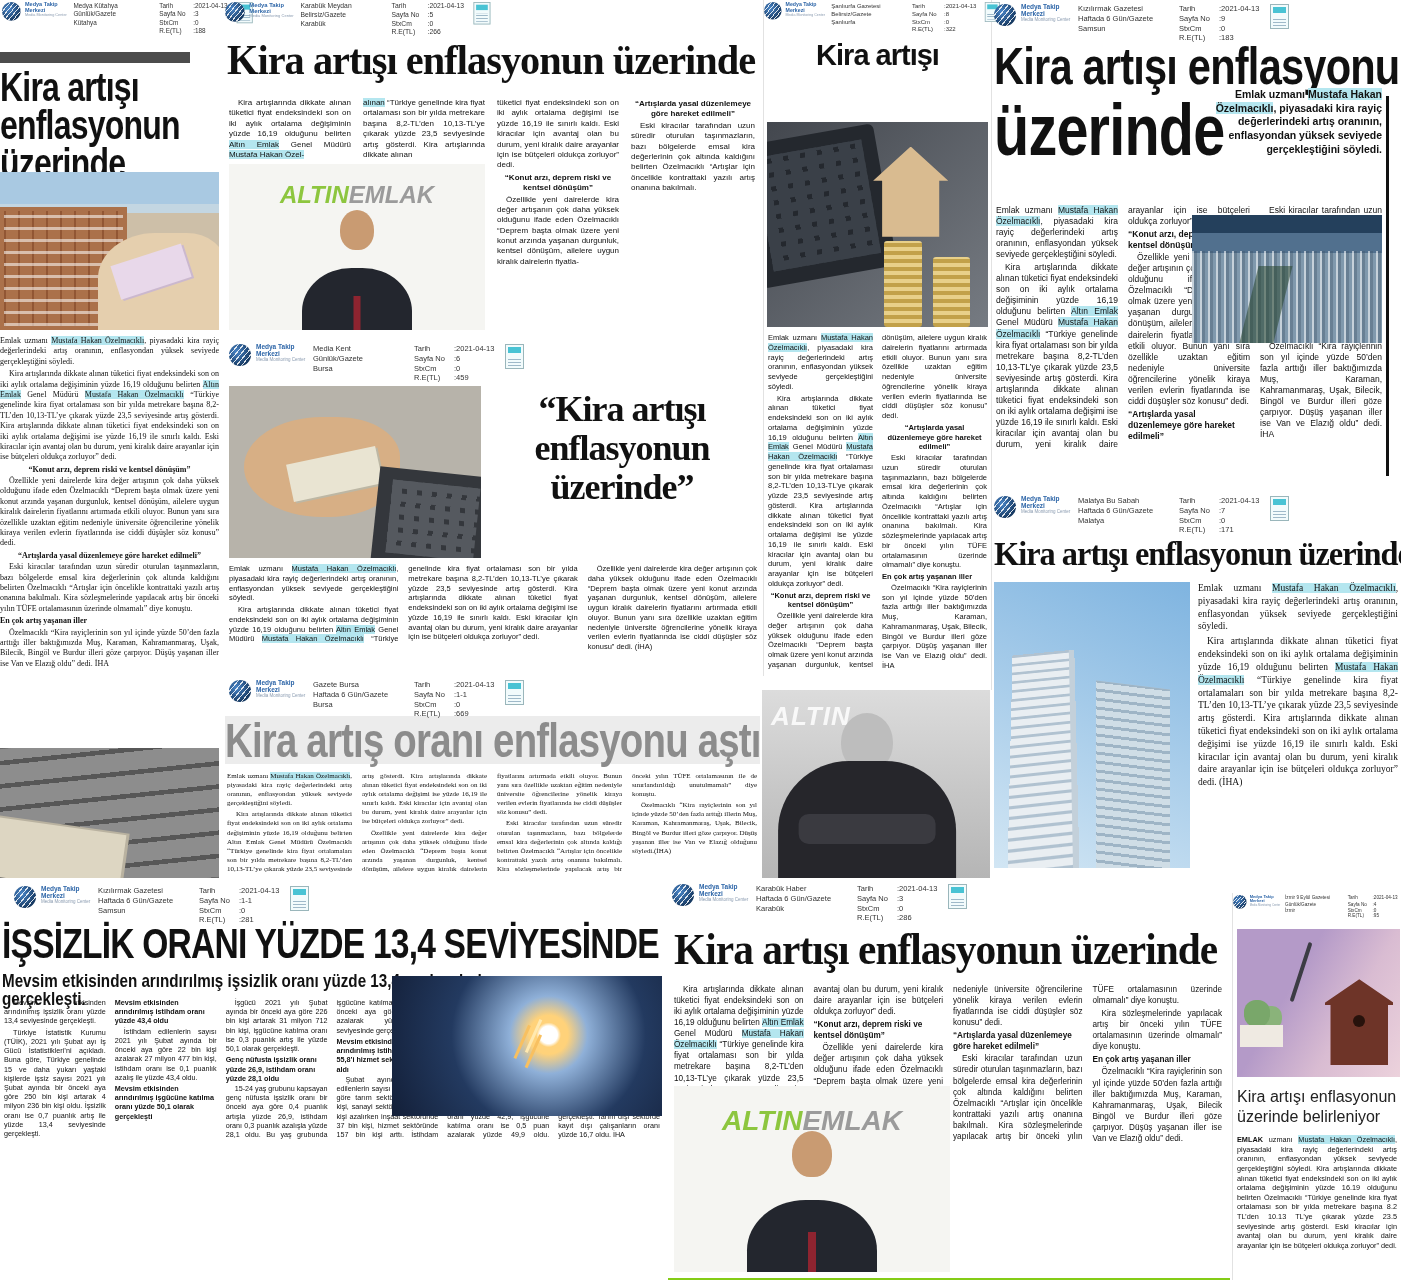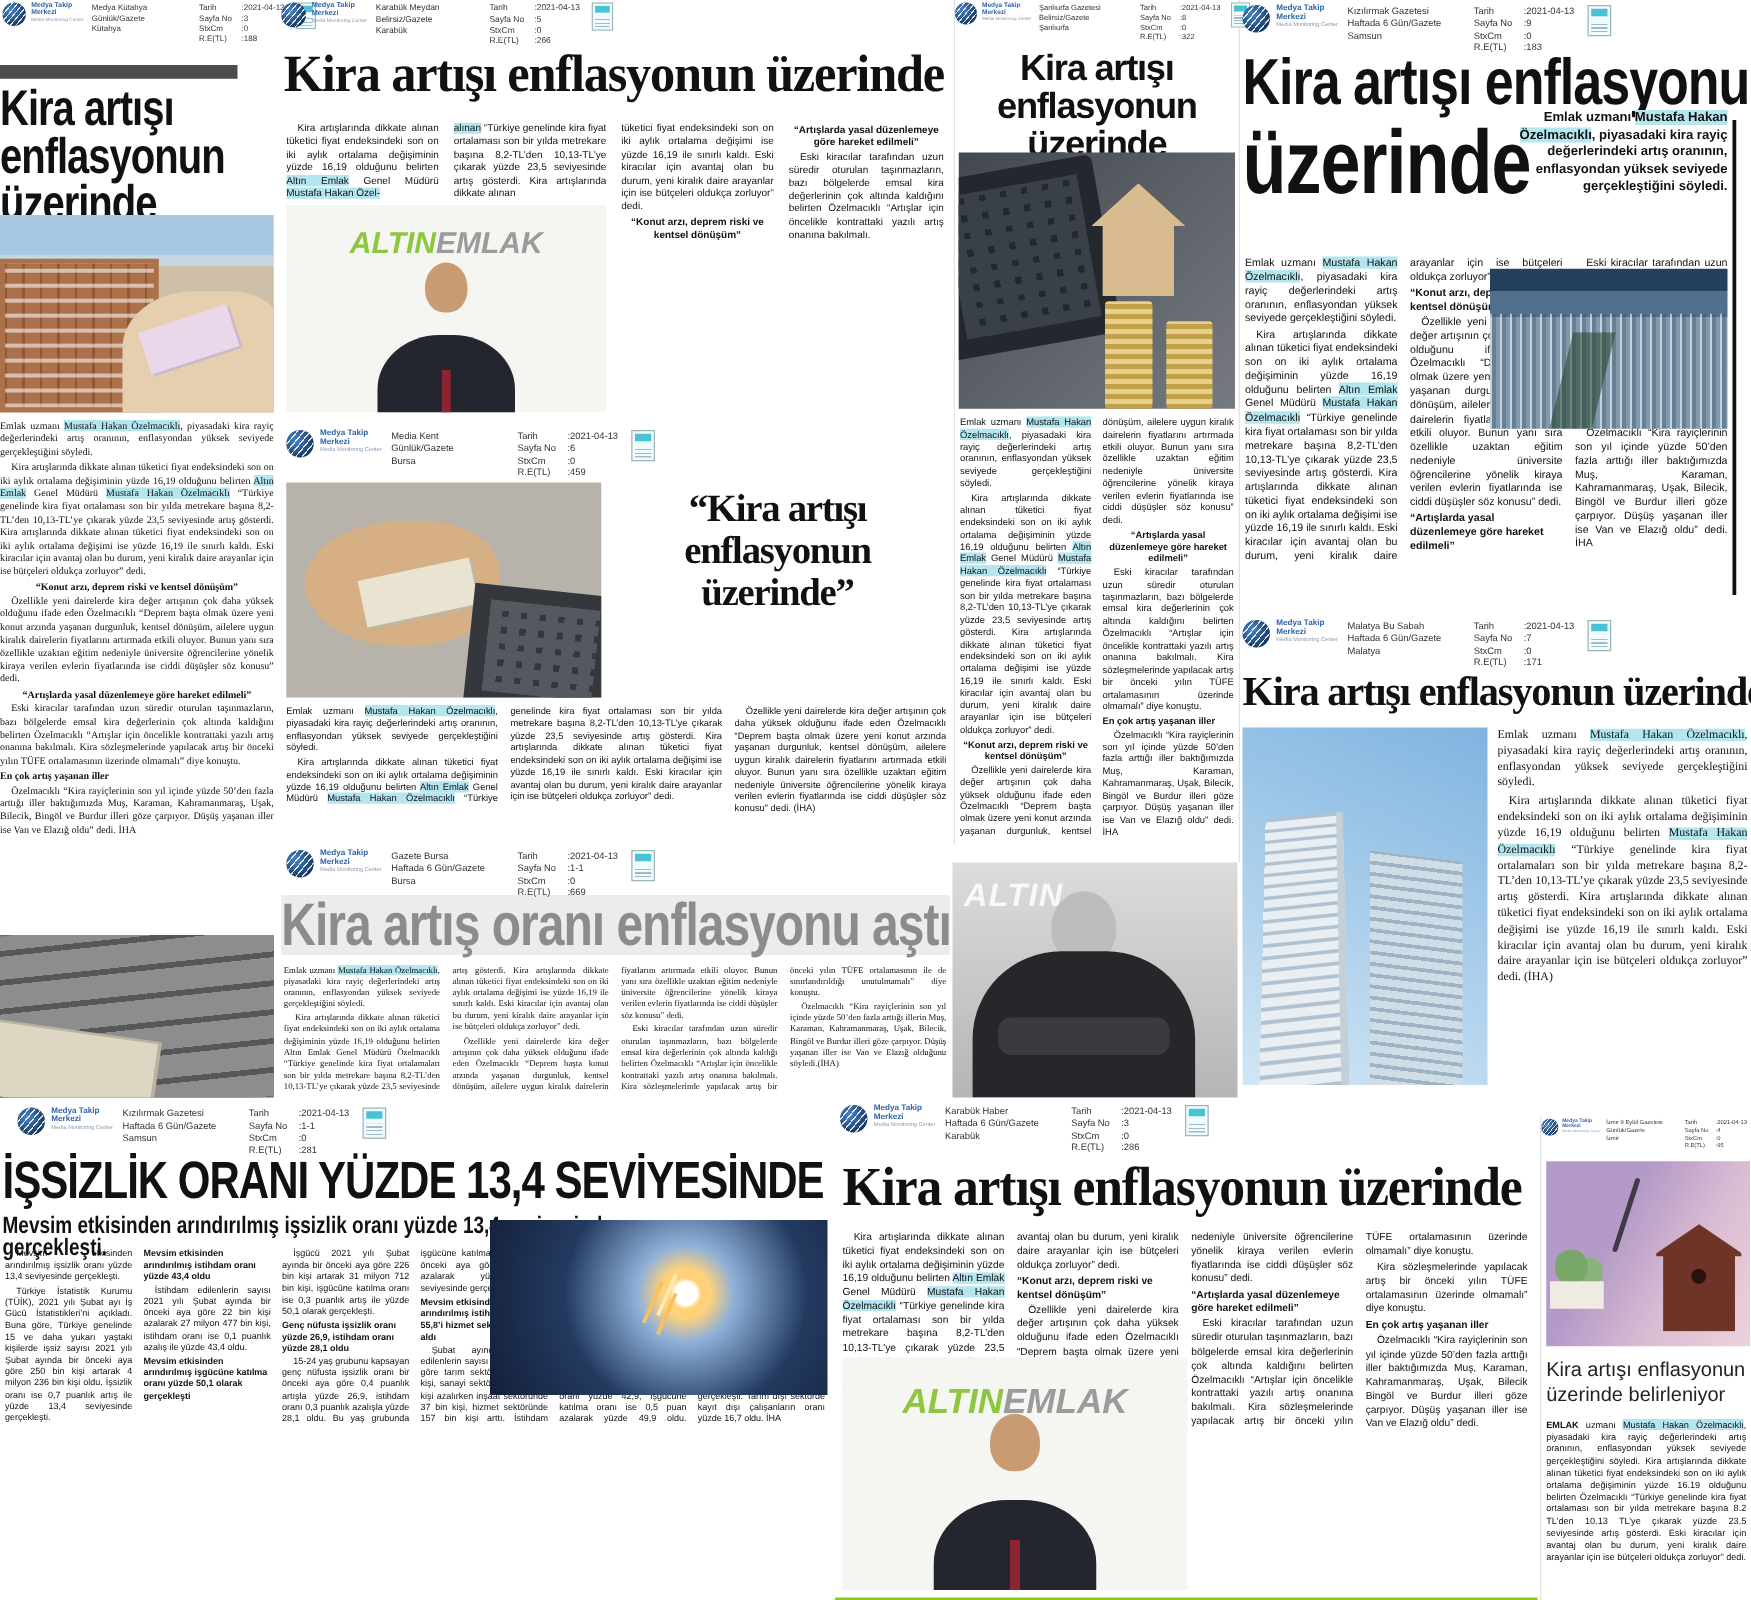--- a/index.html
+++ b/index.html
@@ -163,20 +163,21 @@
     <div class="serifH" style="position:absolute;left:4px;top:36px;width:530px;font-size:42px;letter-spacing:-1px;white-space:nowrap;transform:scaleX(.96);transform-origin:0 50%;">Kira artışı enflasyonun üzerinde</div>
     <div class="tx" style="left:6px;top:98px;width:122px;height:62px;font-size:8px;line-height:1.3;overflow:hidden;">
       <p class="para"><span>Kira artışlarında dikkate alınan tüketici fiyat endeksindeki son on iki aylık ortalama değişiminin yüzde 16,19 olduğunu belirten </span><span class="hl">Altın Emlak</span><span> Genel Müdürü </span><span class="hl">Mustafa Hakan Özel-</span></p>
     </div>
     <div class="tx" style="left:140px;top:98px;width:122px;height:62px;font-size:8px;line-height:1.3;overflow:hidden;">
       <p class="para noind"><span class="hl">alınan</span><span> “Türkiye genelinde kira fiyat ortalaması son bir yılda metrekare başına 8,2-TL’den 10,13-TL’ye çıkarak yüzde 23,5 seviyesinde artış gösterdi. Kira artışlarında dikkate alınan</span></p>
     </div>
     <div class="tx" style="left:274px;top:98px;width:122px;height:230px;font-size:8px;line-height:1.3;overflow:hidden;">
       <p class="para noind">tüketici fiyat endeksindeki son on iki aylık ortalama değişimi ise yüzde 16,19 ile sınırlı kaldı. Eski kiracılar için avantaj olan bu durum, yeni kiralık daire arayanlar için ise bütçeleri oldukça zorluyor” dedi.</p>
       <p class="subhead">“Konut arzı, deprem riski ve kentsel dönüşüm”</p>
+      <p class="para">Özellikle yeni dairelerde kira değer artışanın çok daha yüksek olduğunu ifade eden Özelmacıklı “Deprem başta olmak üzere yeni konut arzında yaşanan durgunluk, kentsel dönüşüm, ailelere uygun kiralık dairelerin fiyatla-</p>
     </div>
     <div class="tx" style="left:408px;top:98px;width:124px;height:230px;font-size:8px;line-height:1.3;overflow:hidden;">
       <p class="subhead">“Artışlarda yasal düzenlemeye göre hareket edilmeli”</p>
       <p class="para">Eski kiracılar tarafından uzun süredir oturulan taşınmazların, bazı bölgelerde emsal kira değerlerinin çok altında kaldığını belirten Özelmacıklı “Artışlar için öncelikle kontrattaki yazılı artış onanına bakılmalı.</p>
     </div>
     <div class="photo ph-altin" style="left:6px;top:164px;width:256px;height:166px;">
       <span class="lg" style="font-size:24px;"><b>ALTIN</b><span>EMLAK</span></span>
       <span class="head" style="top:28%;width:34px;height:40px;"></span>
       <span class="bodyS" style="width:110px;height:62px;"></span>
       <span class="tie" style="width:7px;height:34px;"></span>
@@ -191,21 +192,20 @@
       <span class="metaT">
         <span class="mrow"><span class="ml">Tarih</span><span>:2021-04-13</span></span><br>
         <span class="mrow"><span class="ml">Sayfa No</span><span>:8</span></span><br>
         <span class="mrow"><span class="ml">StxCm</span><span>:0</span></span><br>
         <span class="mrow"><span class="ml">R.E(TL)</span><span>:322</span></span>
       </span>
       <span class="thumb"></span>
     </div>
     <div class="heavy" style="position:absolute;left:0;top:40px;width:227px;text-align:center;font-size:29px;line-height:1.05;">
       <div>Kira artışı</div>
-      <div>enflasyonun üzerinde</div>
     </div>
     <div class="photo ph-sanl" style="left:3px;top:122px;width:221px;height:205px;">
       <span class="calc"></span>
         <span class="house"></span>
       <span class="coin" style="right:30%;"></span>
         <span class="coin" style="right:8%;height:34%;"></span>
     </div>
     <div class="tx cols2" style="left:4px;top:333px;width:219px;height:352px;font-size:7.5px;line-height:1.3;overflow:hidden;">
       <p class="para noind"><span>Emlak uzmanı </span><span class="hl">Mustafa Hakan Özelmacıklı</span><span>, piyasadaki kira rayiç değerlerindeki artış oranının, enflasyondan yüksek seviyede gerçekleştiğini söyledi.</span></p>
       <p class="para"><span>Kira artışlarında dikkate alınan tüketici fiyat endeksindeki son on iki aylık ortalama değişiminin yüzde 16,19 olduğunu belirten </span><span class="hl">Altın Emlak</span><span> Genel Müdürü </span><span class="hl">Mustafa Hakan Özelmacıklı</span><span> “Türkiye genelinde kira fiyat ortalaması son bir yılda metrekare başına 8,2-TL’den 10,13-TL’ye çıkarak yüzde 23,5 seviyesinde artış gösterdi. Kira artışlarında dikkate alınan tüketici fiyat endeksindeki son on iki aylık ortalama değişimi ise yüzde 16,19 ile sınırlı kaldı. Eski kiracılar için avantaj olan bu durum, yeni kiralık daire arayanlar için ise bütçeleri oldukça zorluyor” dedi.</span></p>
@@ -282,21 +282,21 @@
         <span class="mrow"><span class="ml">StxCm</span><span>:0</span></span><br>
         <span class="mrow"><span class="ml">R.E(TL)</span><span>:459</span></span>
       </span>
       <span class="thumb"></span>
     </div>
     <div class="photo ph-money" style="left:4px;top:48px;width:252px;height:172px;">
       <span class="hands"></span>
         <span class="bill"></span>
         <span class="calc2"></span>
     </div>
-    <div class="serifH" style="position:absolute;left:262px;top:52px;width:270px;text-align:center;font-size:31px;line-height:1.08;letter-spacing:-1px;">
+    <div class="serifH" style="position:absolute;left:262px;top:52px;width:270px;text-align:center;font-size:36px;line-height:1.08;letter-spacing:-1px;">
       <div>“Kira artışı</div>
       <div>enflasyonun</div>
       <div>üzerinde”</div>
     </div>
     <div class="tx cols3" style="left:4px;top:226px;width:528px;height:106px;font-size:7.5px;line-height:1.3;overflow:hidden;">
       <p class="para noind"><span>Emlak uzmanı </span><span class="hl">Mustafa Hakan Özelmacıklı</span><span>, piyasadaki kira rayiç değerlerindeki artış oranının, enflasyondan yüksek seviyede gerçekleştiğini söyledi.</span></p>
       <p class="para"><span>Kira artışlarında dikkate alınan tüketici fiyat endeksindeki son on iki aylık ortalama değişiminin yüzde 16,19 olduğunu belirten </span><span class="hl">Altın Emlak</span><span> Genel Müdürü </span><span class="hl">Mustafa Hakan Özelmacıklı</span><span> “Türkiye genelinde kira fiyat ortalaması son bir yılda metrekare başına 8,2-TL’den 10,13-TL’ye çıkarak yüzde 23,5 seviyesinde artış gösterdi. Kira artışlarında dikkate alınan tüketici fiyat endeksindeki son on iki aylık ortalama değişimi ise yüzde 16,19 ile sınırlı kaldı. Eski kiracılar için avantaj olan bu durum, yeni kiralık daire arayanlar için ise bütçeleri oldukça zorluyor” dedi.</span></p>
       <p class="para">Özellikle yeni dairelerde kira değer artışının çok daha yüksek olduğunu ifade eden Özelmacıklı “Deprem başta olmak üzere yeni konut arzında yaşanan durgunluk, kentsel dönüşüm, ailelere uygun kiralık dairelerin fiyatlarını artırmada etkili oluyor. Bunun yanı sıra özellikle uzaktan eğitim nedeniyle üniversite öğrencilerine yönelik kiraya verilen evlerin fiyatlarında ise ciddi düşüşler söz konusu” dedi. (İHA)</p>
     </div>
   </div>

